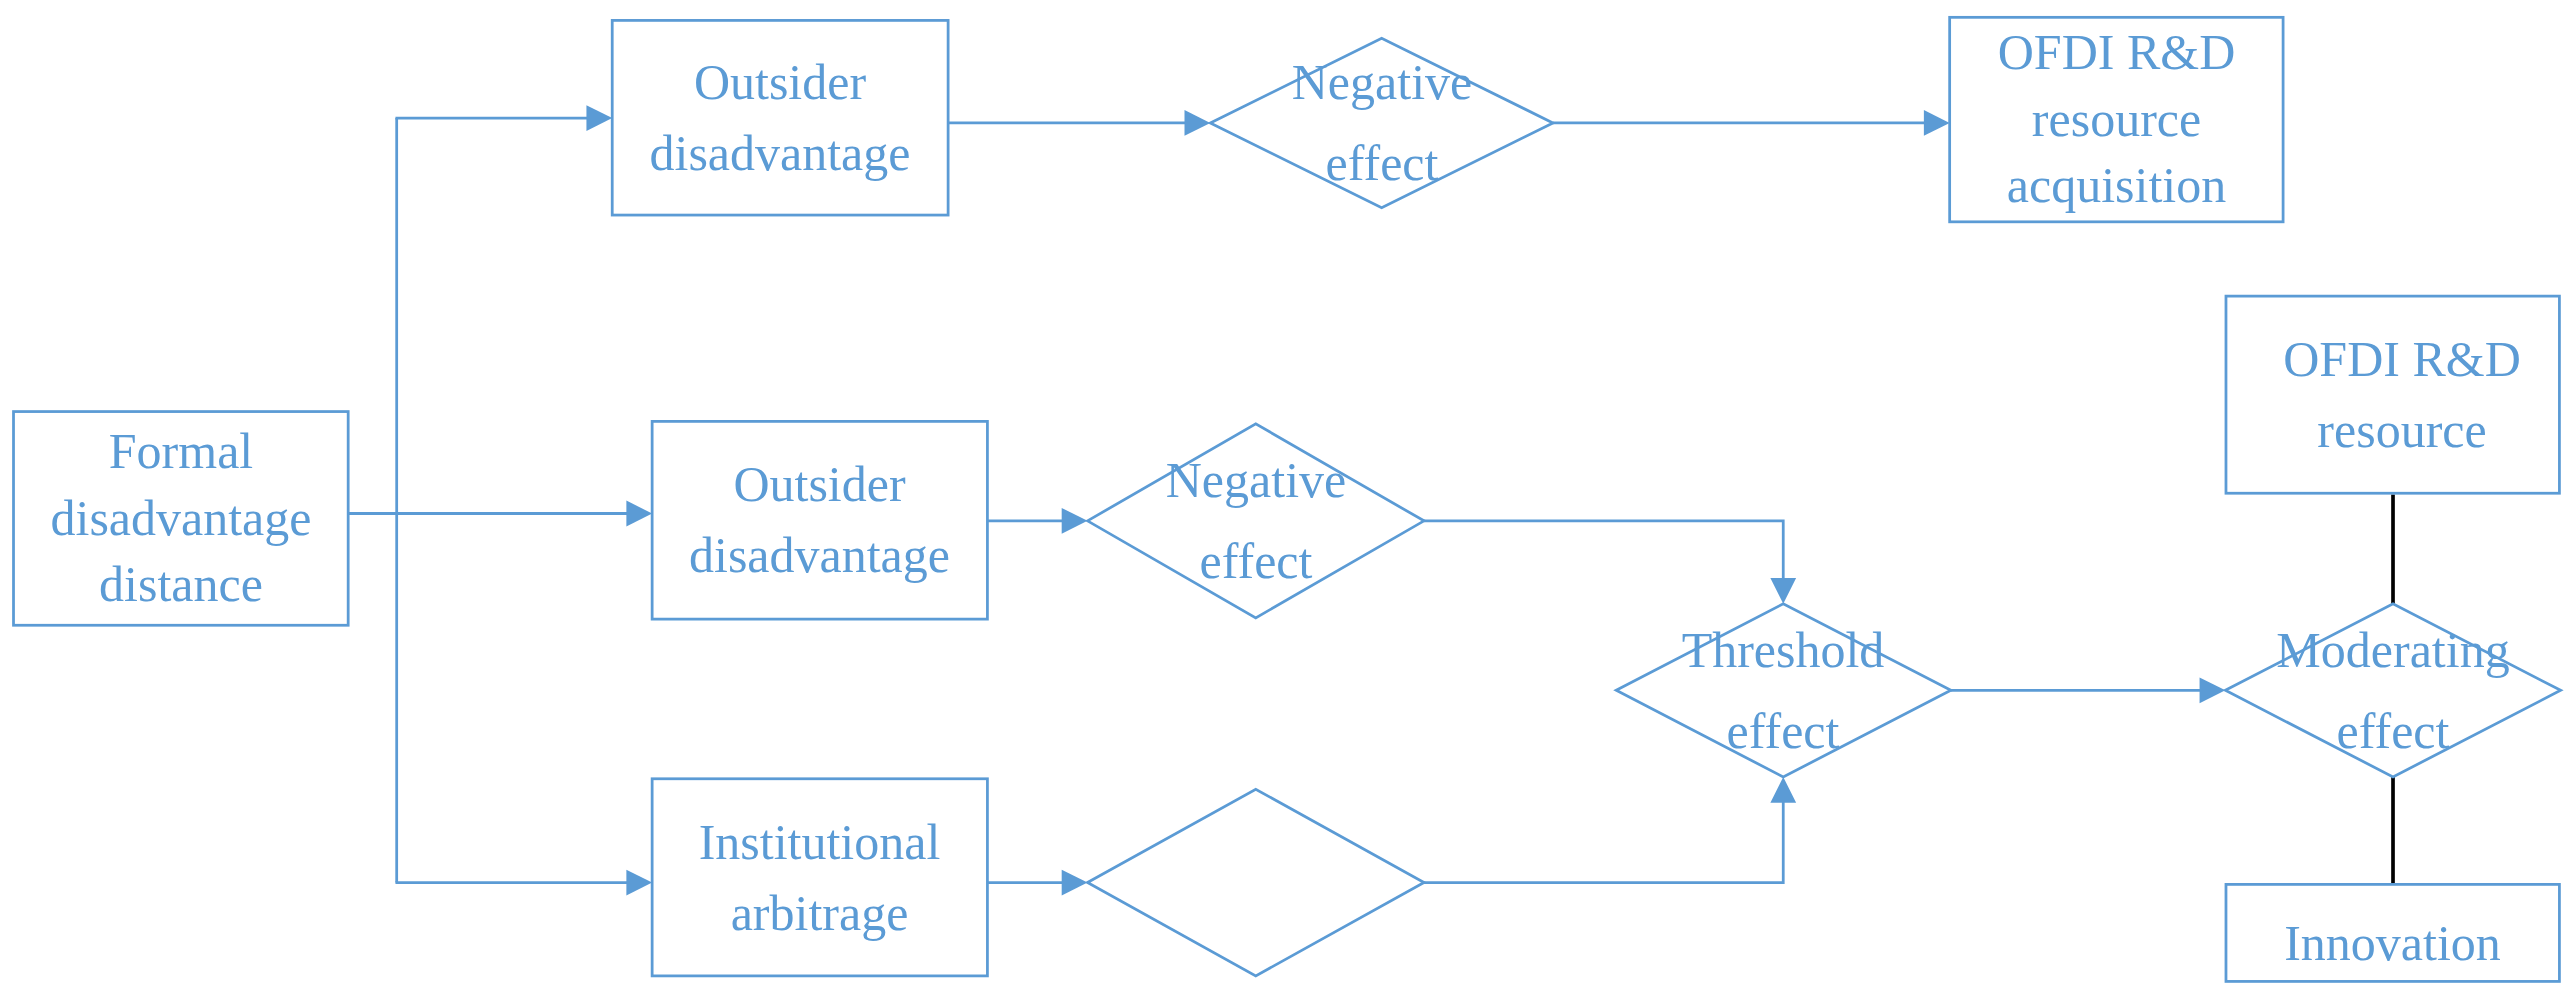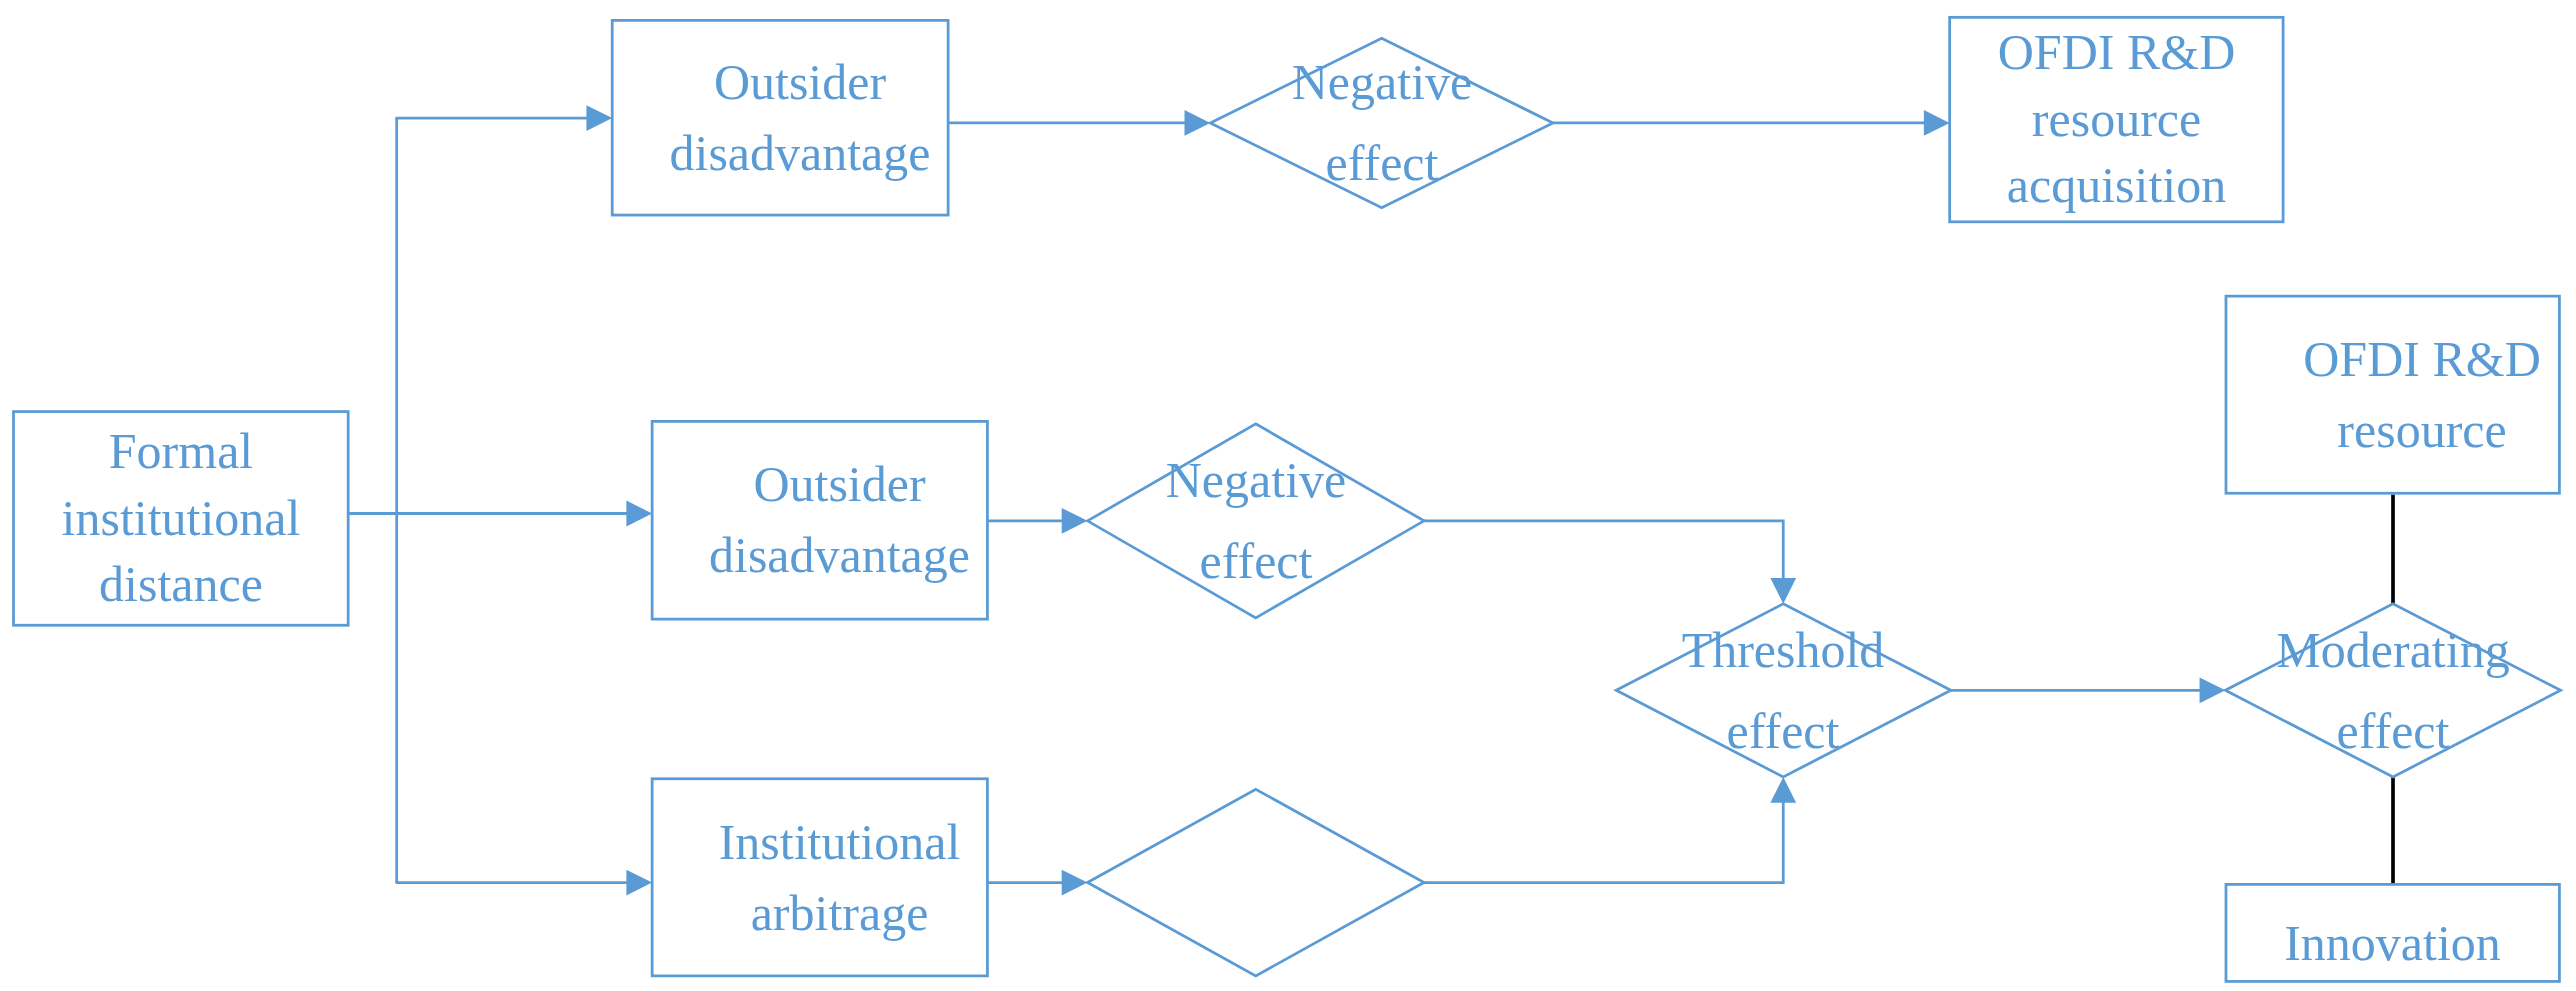--- a/index.html
+++ b/index.html
@@ -24,21 +24,21 @@
   .node-label {
     position: absolute;
     display: flex;
     align-items: center;
     justify-content: center;
     text-align: center;
     color: #5B9BD5;
     font-size: 50px;
     pointer-events: none;
   }
-  .rect-label   { line-height: 1.42; padding-left: 20px; }
+  .rect-label   { line-height: 1.42; }
   .rect-label-3 { line-height: 1.33; }
   .diamond-label { line-height: 1.62; text-align: center; }
   .single-line   { line-height: 1.2; }
 </style>
 </head>
 <body>
 
 <div id="canvas">
 
   <svg id="shapes" viewBox="0 0 4195 1615" xmlns="http://www.w3.org/2000/svg">
@@ -87,21 +87,21 @@
 
     <g stroke="#5B9BD5" stroke-width="4.5" fill="#ffffff">
       <polygon points="1971,200 2250,62 2529,200 2250,338"></polygon>
       <polygon points="1771,848 2045,690 2319,848 2045,1006"></polygon>
       <polygon points="1771,1437 2045,1285 2319,1437 2045,1589"></polygon>
       <polygon points="2632,1124 2904,983 3177,1124 2904,1265"></polygon>
       <polygon points="3624,1124 3897,983 4170,1124 3897,1265"></polygon>
     </g>
   </svg>
 
-  <div class="node-label rect-label-3" style="left:13.5px; top:411px; width:335px; height:214px;">Formal institutional distance</div>
+  <div class="node-label rect-label-3" style="left:13.5px; top:411px; width:335px; height:214px;">Formal disadvantage distance</div>
 
   <div class="node-label rect-label" style="left:612px; top:20px; width:336px; height:195px;">Outsider disadvantage</div>
 
   <div class="node-label diamond-label" style="left:1259px; top:38px; width:246px; height:169px;">Negative effect</div>
 
   <div class="node-label rect-label-3" style="left:1950px; top:17px; width:333px; height:204px;">OFDI R&amp;D resource acquisition</div>
 
   <div class="node-label rect-label" style="left:652px; top:421px; width:335px; height:198px;">Outsider disadvantage</div>
 
   <div class="node-label diamond-label" style="left:1133px; top:424px; width:246px; height:194px;">Negative effect</div>

